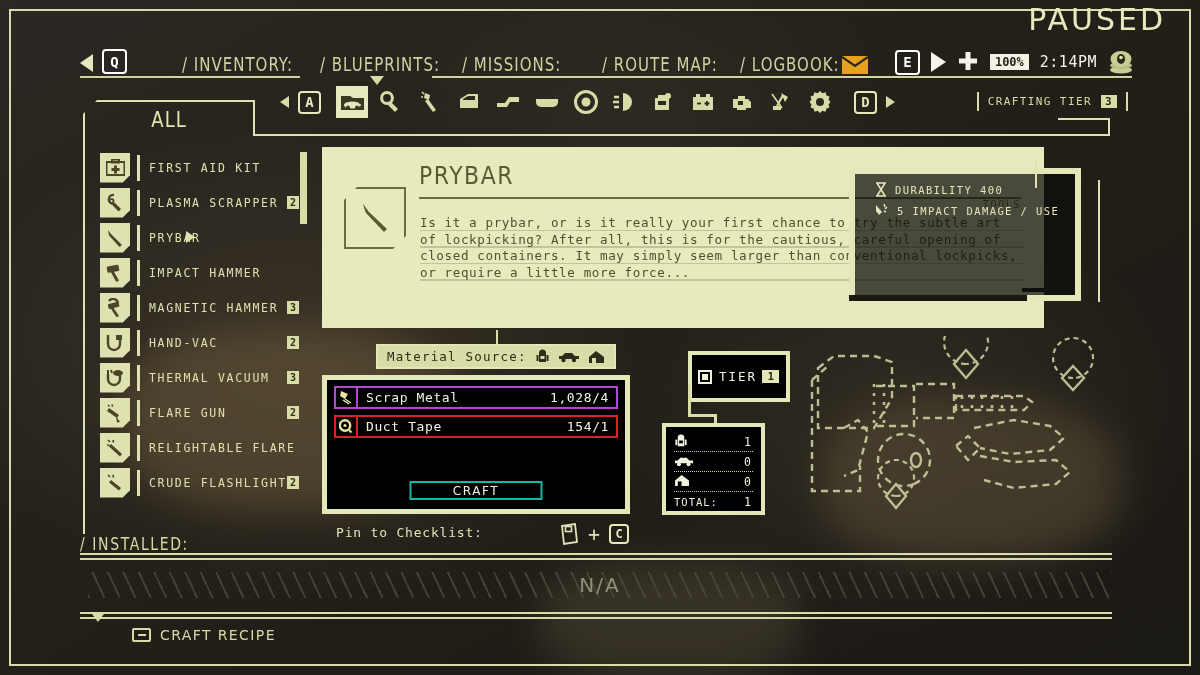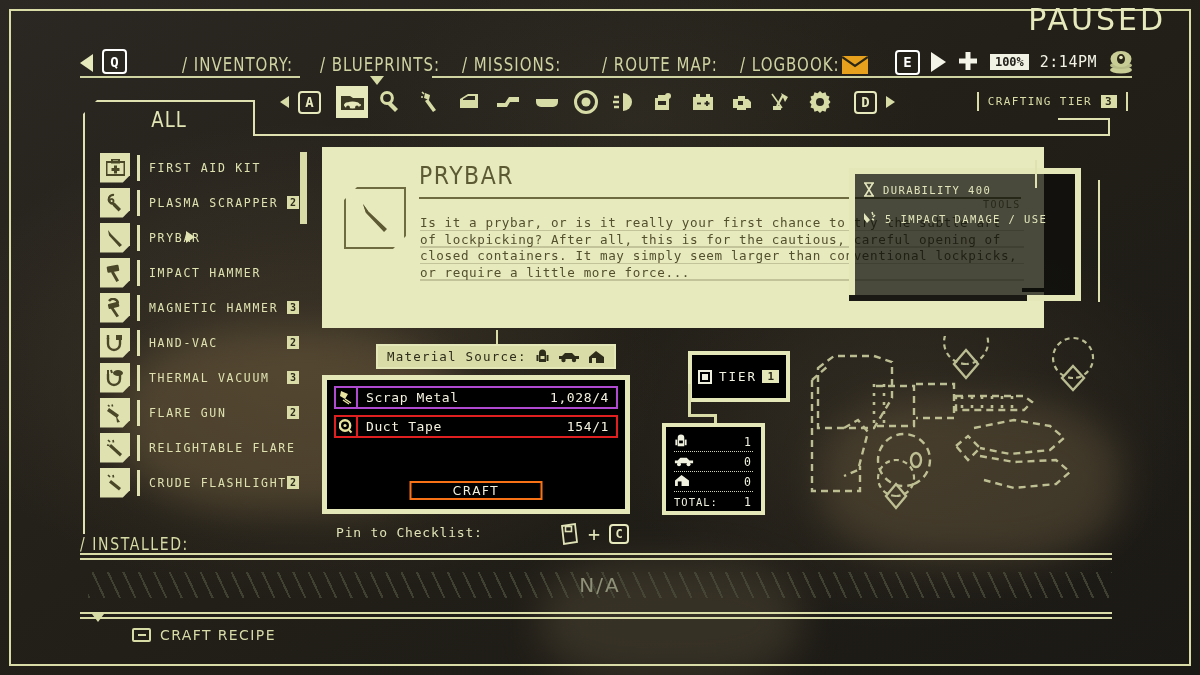--- a/index.html
+++ b/index.html
@@ -136,21 +136,21 @@
     clip-path: polygon(13px 0, 100% 0, 100% calc(100% - 13px), calc(100% - 13px) 100%, 0 100%, 0 13px);
     display:flex; align-items:center; justify-content:center;
   }
 
   
   .stats-frame {
     position:absolute; left: 849px; top: 168px; width: 232px; height: 133px;
     border:6px solid #e4e7b8; background: rgba(12,12,10,0.72);
   }
   .stat-row { display:flex; align-items:center; gap:8px; color:#e3e6bb; font-size:10.5px; letter-spacing:1.4px; }
-  .stats-inner { padding: 8px 8px 0 8px; display:flex; flex-direction:column; gap:14px;}
+  .stats-inner { padding: 8px 8px 0 8px; display:flex; flex-direction:column; gap:6px;margin-left:12px;}
   .stat-underline { position:absolute; left:849px; top:295px; width:178px; height:6px; background:#1a1914;}
 
   
   .matsource {
     position:absolute; left: 376px; top: 344px; height: 25px;
     background:#d9dca6; color:#2e2c1b; border:2px solid #e4e7b8;
     display:flex; align-items:center; gap:8px; padding: 0 9px;
     font-size:12.5px; letter-spacing:1.2px; font-family:"DejaVu Sans Mono", monospace;
   }
   .craftbox {
@@ -162,21 +162,21 @@
     border:2px solid #b04ad0; background:#000;
   }
   .mat-row.red { border-color:#e02020; }
   .mat-ico { width:22px; height:100%; display:flex; align-items:center; justify-content:center;
     border-right:2px solid #b04ad0; color:#e8e4a0; }
   .mat-row.red .mat-ico { border-right-color:#e02020; }
   .mat-name { margin-left:8px; font-size:13px; color:#f4f2df; letter-spacing:0.6px; }
   .mat-qty { position:absolute; right:7px; font-size:13px; color:#f4f2df; letter-spacing:0.6px; }
   .craft-btn {
     position:absolute; left:50%; transform:translateX(-50%); bottom:9px;
-    width:133px; height:19px; border:2px solid #f97316; color:#f2f2e0;
+    width:133px; height:19px; border:2px solid #14b8a6; color:#f2f2e0;
     display:flex; align-items:center; justify-content:center;
     font-size:12px; letter-spacing:1.6px; font-family:"DejaVu Sans", sans-serif;
   }
 
   
   .tierpanel {
     position:absolute; left: 688px; top: 351px; width:102px; height:51px;
     background:#000; border:4px solid #e4e7b8; display:flex; align-items:center; gap:7px; padding-left:6px;
   }
   .tier-sq { width:14px;height:14px;border:2px solid #f0f0de; display:flex;align-items:center;justify-content:center;}

